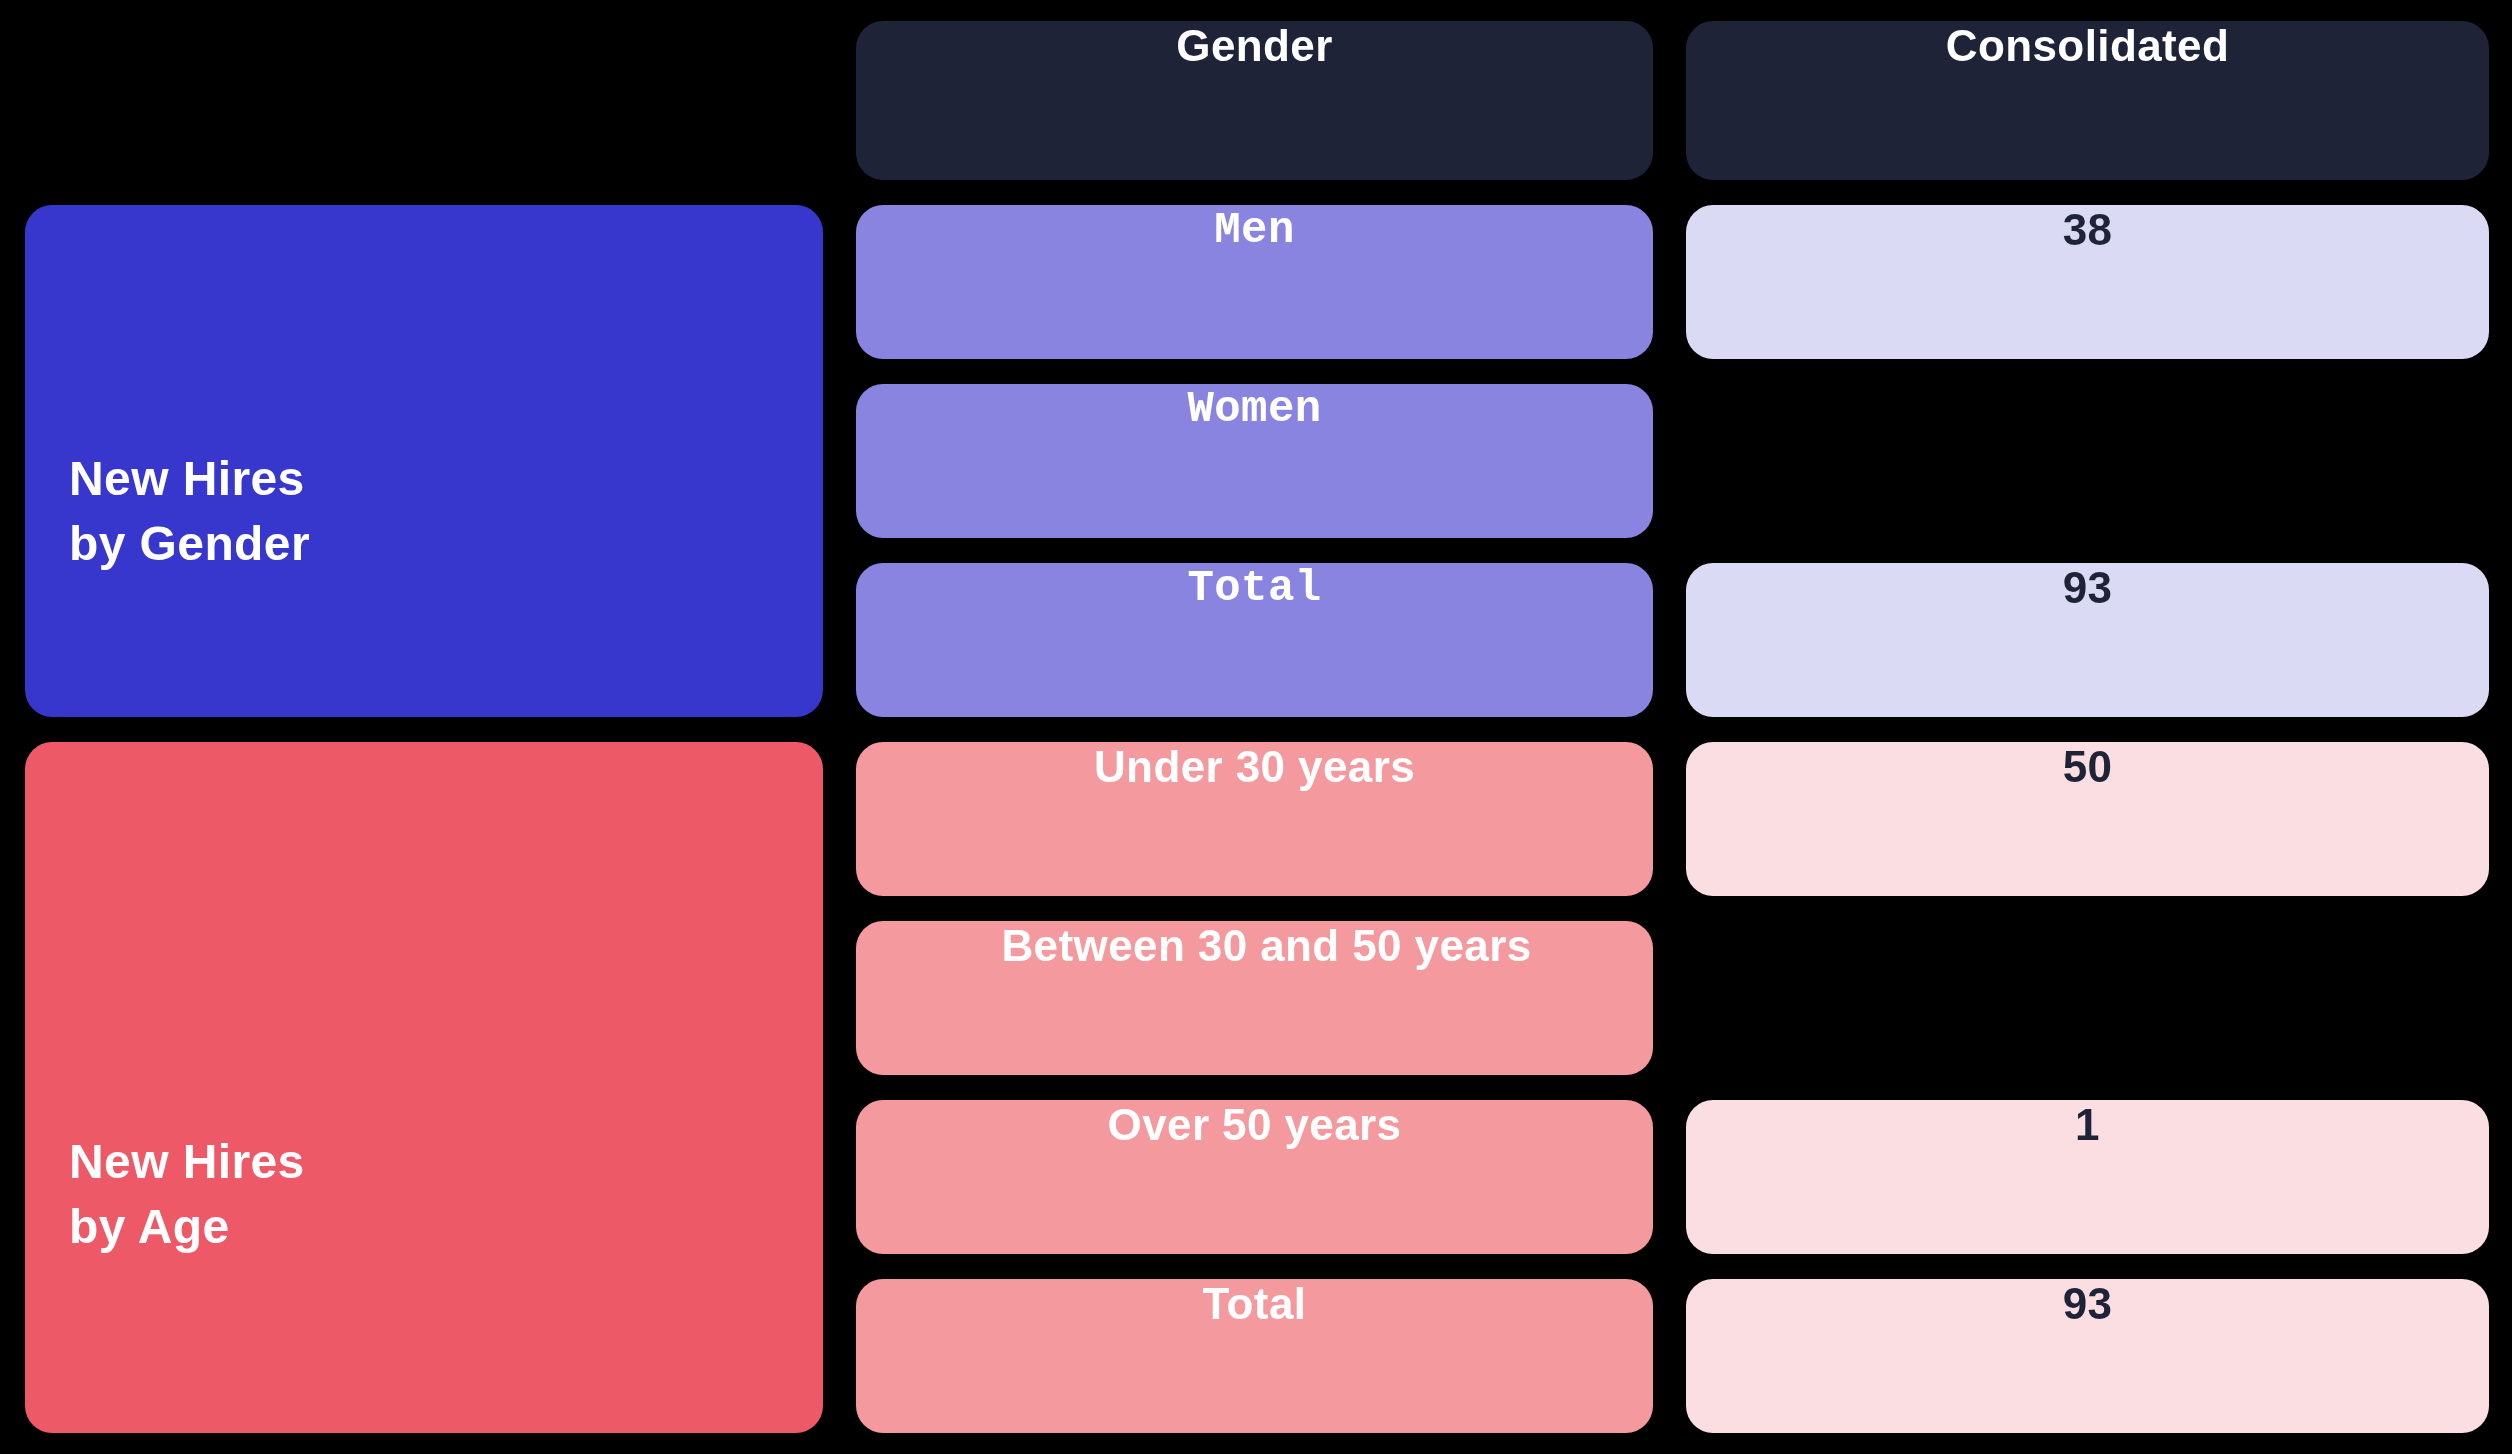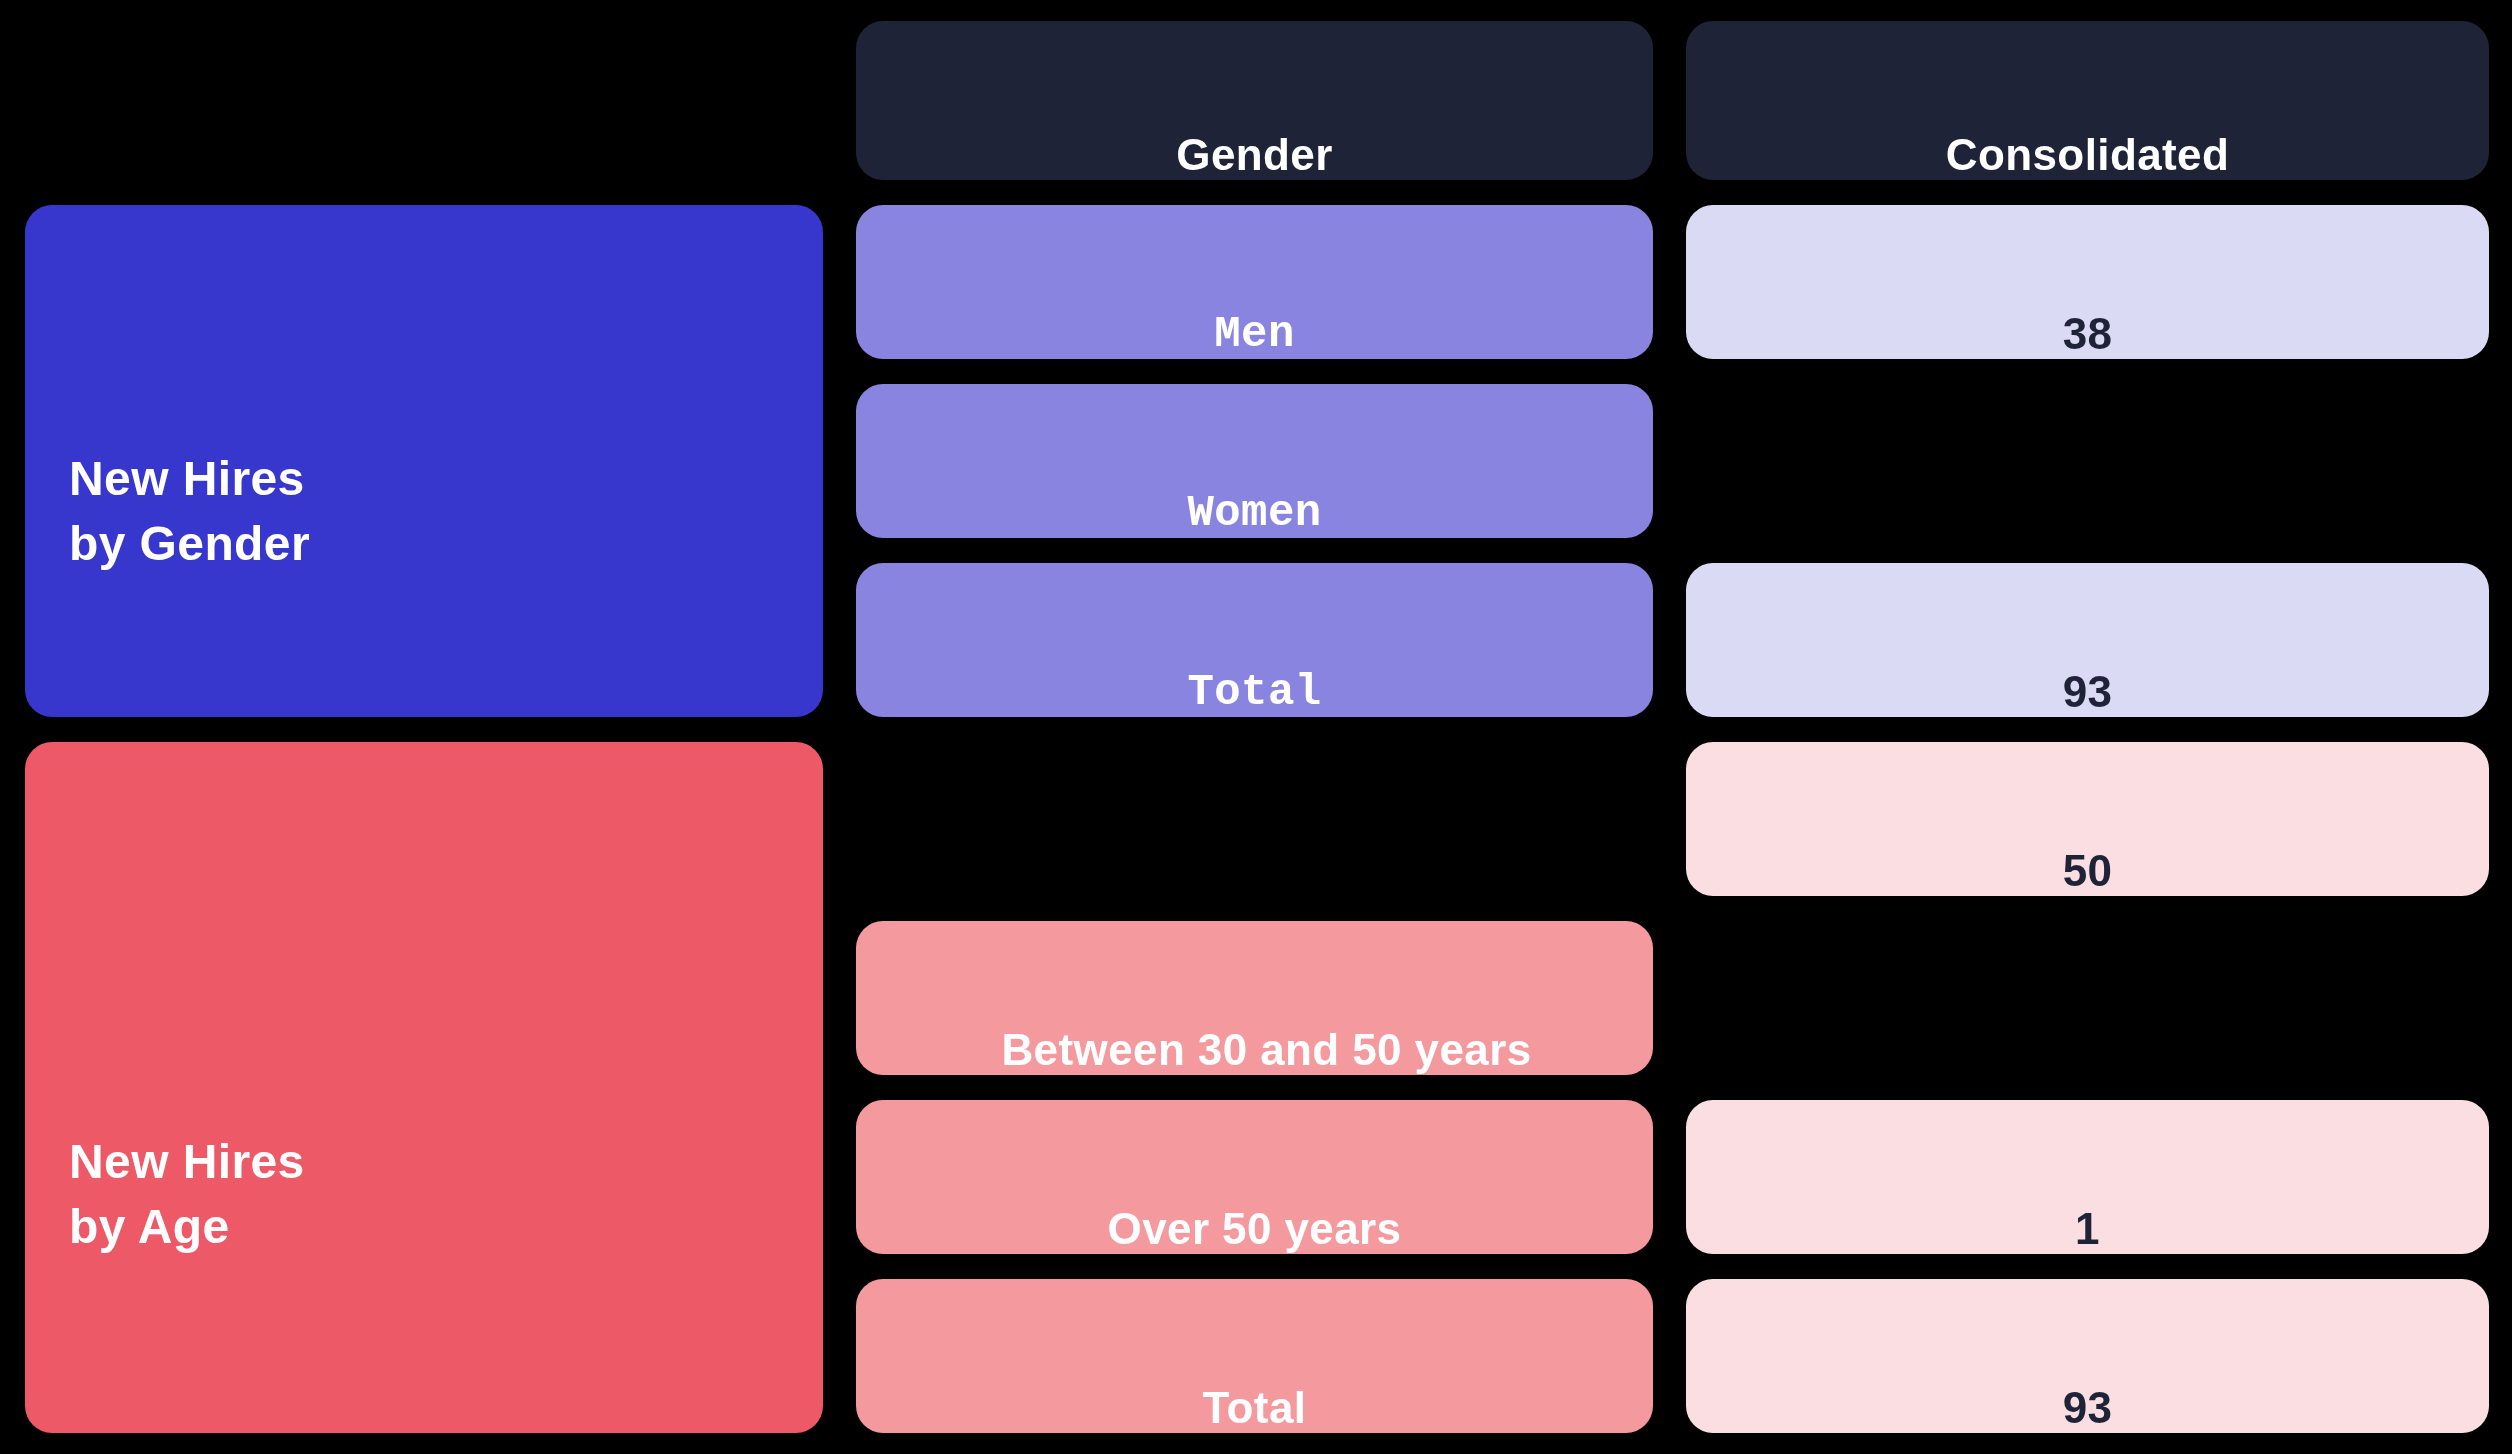--- a/index.html
+++ b/index.html
@@ -16,21 +16,21 @@
     column-gap: 33px;
     row-gap: 25px;
     padding: 21px 0 0 25px;
   } .c2 { grid-column: 2; } .c3 { grid-column: 3; }
   .r1 { grid-row: 1; } .r2 { grid-row: 2; } .r3 { grid-row: 3; } .r4 { grid-row: 4; }
   .r5 { grid-row: 5; } .r6 { grid-row: 6; padding-left: 24px; } .r7 { grid-row: 7; } .r8 { grid-row: 8; }
 
   .pill {
     border-radius: 27px;
     display: flex;
-    align-items: flex-end;
+    align-items: flex-start;
     justify-content: center;
     text-align: center;
   }
   .header-pill {
     background: var(--header-bg, #1E2337);
     color: var(--header-text, #FFFFFF);
     font-size: 44px;
     font-weight: 700;
     letter-spacing: 0.4px;
   }
@@ -104,20 +104,23 @@
     <span>Women</span>
   </div>
 
   <div class="pill row-label gender c2 r4">
     <span>Total</span>
   </div>
   <div class="pill value-cell gender c3 r4">
     <span>93</span>
   </div>
 
+  <div class="pill row-label age c2 r5">
+    <span>Under 30 years</span>
+  </div>
   <div class="pill value-cell age c3 r5">
     <span>50</span>
   </div>
 
   <div class="pill row-label age c2 r6">
     <span>Between 30 and 50 years</span>
   </div>
 
   <div class="pill row-label age c2 r7">
     <span>Over 50 years</span>

